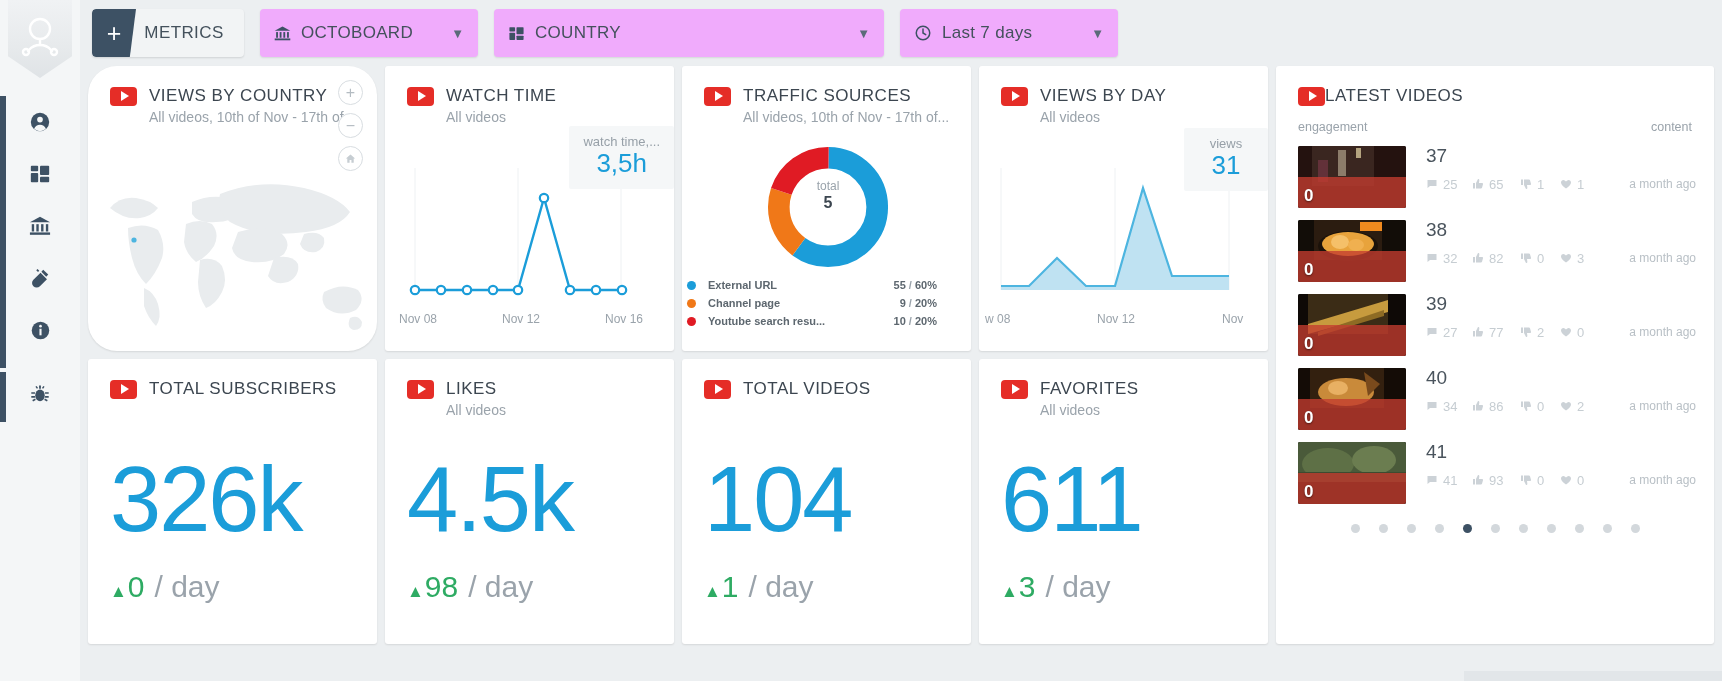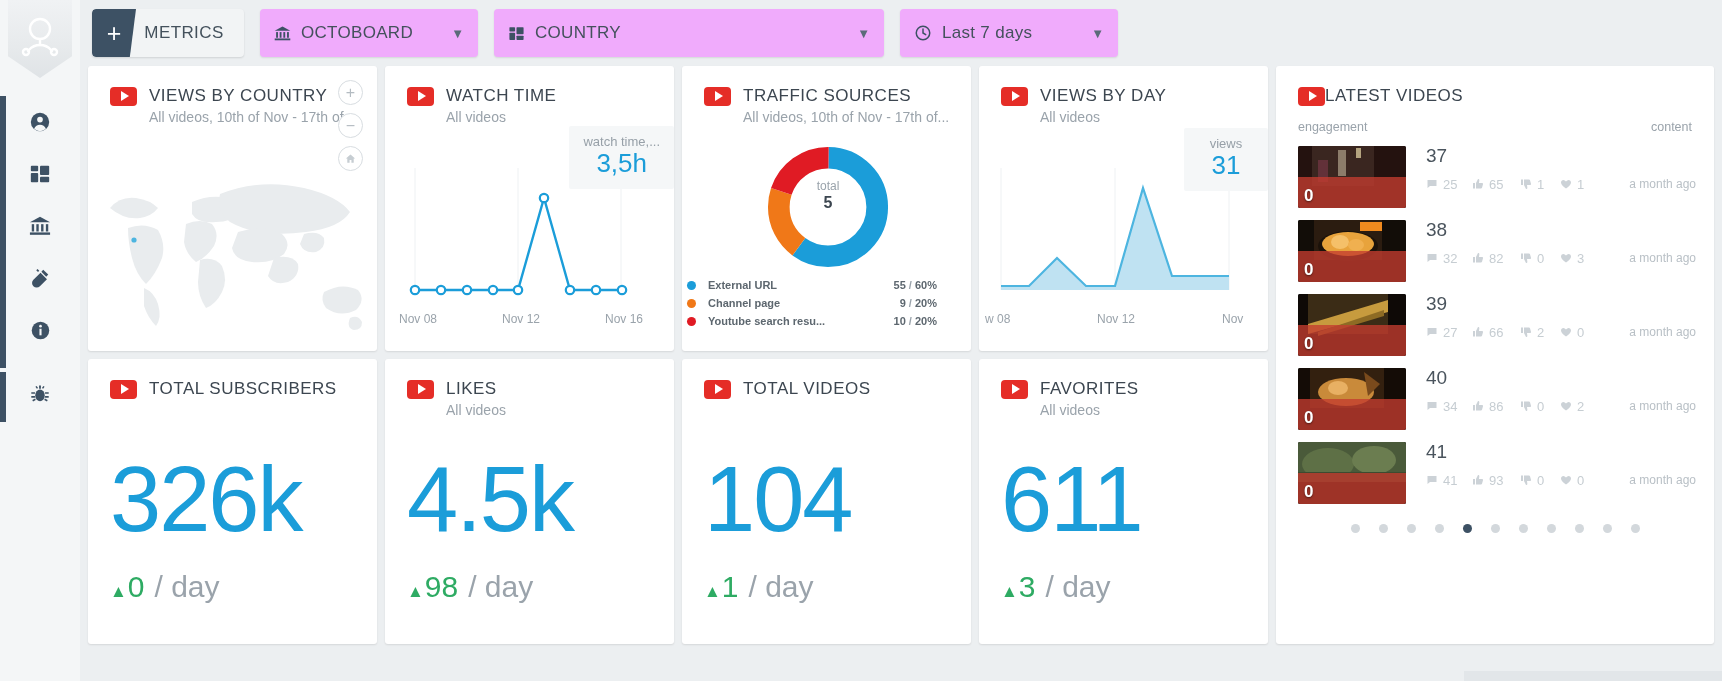--- a/index.html
+++ b/index.html
@@ -115,21 +115,21 @@
     font-size: 17px; color: #3c4650; letter-spacing: .5px;
   }
   .card-sub {
     font-size: 14px; color: #9aa3ab; margin: 3px 0 0 39px;
     white-space: nowrap; overflow: hidden; text-overflow: ellipsis;
     max-width: 230px;
   }
 
   
   .c-top { width: 291px; height: 285px; }
-  .c-views-country { width: 291px; }
+  .c-views-country { width: 291px; border-radius: 29px; }
   .c-watch { width: 291px; }
   .c-traffic { width: 291px; }
   .c-viewsday { width: 291px; }
 
   
   .map-wrap { position: absolute; left: 0; top: 70px; width: 291px; height: 210px; }
   .map-ctrls { position: absolute; right: 14px; top: 14px; display: flex; flex-direction: column; gap: 8px; }
   .map-btn {
     width: 25px; height: 25px; border: 1px solid #d8dde1; border-radius: 50%;
     background: #fff; color: #b4bcc2; font-size: 16px; line-height: 23px;
@@ -660,21 +660,21 @@
                 <span class="st s1">
                   <svg width="12" height="12" viewBox="0 0 24 24" fill="#ccd2d7">
                       <path d="M3 4h18v12H8l-5 4z"></path>
                     </svg>
                   <span>27</span>
                   </span>
                 <span class="st s2">
                   <svg width="12" height="12" viewBox="0 0 24 24" fill="#ccd2d7">
                       <path d="M2 10h4v11H2zM8 10l4-8c2 0 3 1 2.6 3L14 10h6c1.4 0 2.4 1.2 2 2.6l-2 7c-.3 1-1.2 1.4-2 1.4H8z"></path>
                     </svg>
-                  <span>66</span>
+                  <span>77</span>
                   </span>
                 <span class="st s3">
                   <svg width="12" height="12" viewBox="0 0 24 24" fill="#ccd2d7">
                       <path d="M2 3h4v11H2zM8 14l4 8c2 0 3-1 2.6-3L14 14h6c1.4 0 2.4-1.2 2-2.6l-2-7c-.3-1-1.2-1.4-2-1.4H8z"></path>
                     </svg>
                   <span>2</span>
                   </span>
                 <span class="st s4">
                   <svg width="12" height="12" viewBox="0 0 24 24" fill="#ccd2d7">
                       <path d="M12 21C6 16 2 13 2 8.8 2 6 4.2 4 6.8 4 8.6 4 10.4 5 12 7c1.6-2 3.4-3 5.2-3C19.8 4 22 6 22 8.8 22 13 18 16 12 21z"></path>

